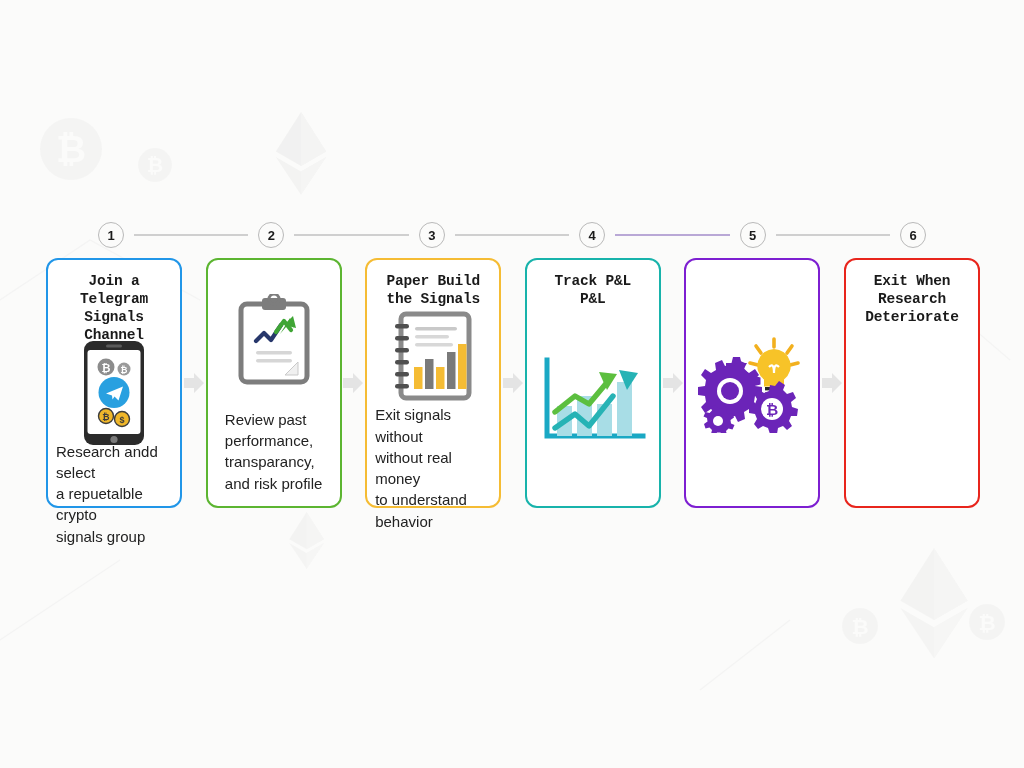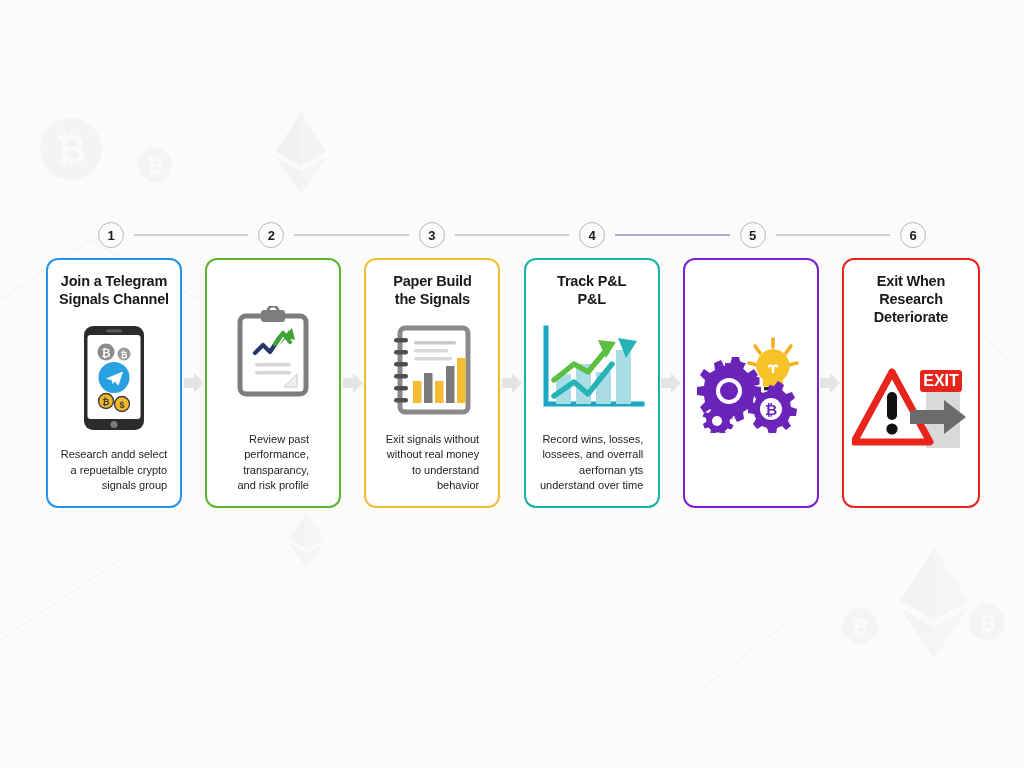--- a/index.html
+++ b/index.html
@@ -36,27 +36,28 @@
     border:2.4px solid #888;border-radius:12px;background:#ffffff;
     box-sizing:border-box;
     display:flex;flex-direction:column;align-items:center;
     padding:12px 8px 10px;
     position:relative;
   }
   .card-title{
     font-size:14.5px;font-weight:bold;color:#1a1a1a;
     text-align:center;line-height:1.25;letter-spacing:-0.2px;
     white-space:pre-line;
+    font-family:Liberation Mono, monospace;
   }
   .card-icon{
     flex:1 1 auto;display:flex;align-items:center;justify-content:center;
     width:100%;min-height:96px;
   }
   .card-desc{
-    font-size:11px;color:#222;text-align:right;line-height:1.42;
+    font-size:15px;color:#222;text-align:left;line-height:1.42;
     white-space:pre-line;padding-bottom:2px;
   }
   .card-gap{
     flex:1 1 auto;display:flex;align-items:center;justify-content:center;
   }
   .gap-arrow{display:block;}
 </style>
 </head>
 <body>
 
@@ -243,24 +244,20 @@
         <rect x="60" y="48" width="15" height="32" fill="#a8dde6"></rect>
         <rect x="80" y="26" width="15" height="54" fill="#a8dde6"></rect>
 
         <polyline points="18,56 38,40 52,48 72,24" fill="none" stroke="#5cbf3f" stroke-width="5.4" stroke-linecap="round" stroke-linejoin="round"></polyline>
         <path d="M62 16 L80 18 L70 34 Z" fill="#5cbf3f"></path>
 
         <polyline points="18,72 38,58 52,70 76,40" fill="none" stroke="#26b3b5" stroke-width="5.4" stroke-linecap="round" stroke-linejoin="round"></polyline>
         <path d="M82 14 L101 17 L90 34 Z" fill="#26b3b5"></path>
       </svg>
     </div>
-    <div class="card-desc">Record wins, losses,
-lossees, and overrall
-aerfornan yts
-understand over time</div>
   </div>
 
   <div class="card-gap">
     <svg class="gap-arrow" width="20" height="22" viewBox="0 0 20 22">
       <path d="M0 6 L10 6 L10 1 L20 11 L10 21 L10 16 L0 16 Z" fill="#e4e4e4"></path>
     </svg>
   </div>
 
   <div class="card" style="border-color:#7d1fd1">
     <div class="card-icon">
@@ -315,30 +312,15 @@
 
   <div class="card-gap">
     <svg class="gap-arrow" width="20" height="22" viewBox="0 0 20 22">
       <path d="M0 6 L10 6 L10 1 L20 11 L10 21 L10 16 L0 16 Z" fill="#e4e4e4"></path>
     </svg>
   </div>
 
   <div class="card" style="border-color:#e8251c">
     <div class="card-title">Exit When Research
 Deteriorate</div>
-    <div class="card-icon">
-      <svg width="118" height="94" viewBox="0 0 118 94">
-
-        <rect x="74" y="10" width="34" height="74" fill="#d9d9d9"></rect>
-
-        <path d="M40 8 L78 78 L2 78 Z" fill="#ffffff" stroke="#e8251c" stroke-width="7" stroke-linejoin="round"></path>
-        <rect x="35" y="28" width="10" height="28" rx="5" fill="#111111"></rect>
-        <circle cx="40" cy="65" r="5.6" fill="#111111"></circle>
-
-        <rect x="68" y="6" width="42" height="22" rx="3" fill="#e8251c"></rect>
-        <text x="89" y="22" font-family="'Liberation Sans',sans-serif" font-size="16" font-weight="bold" fill="#ffffff" text-anchor="middle">EXIT</text>
-
-        <path d="M58 46 L92 46 L92 36 L114 53 L92 70 L92 60 L58 60 Z" fill="#6b6b6b"></path>
-      </svg>
-    </div>
   </div>
 
 </div>
 
 </body></html>

